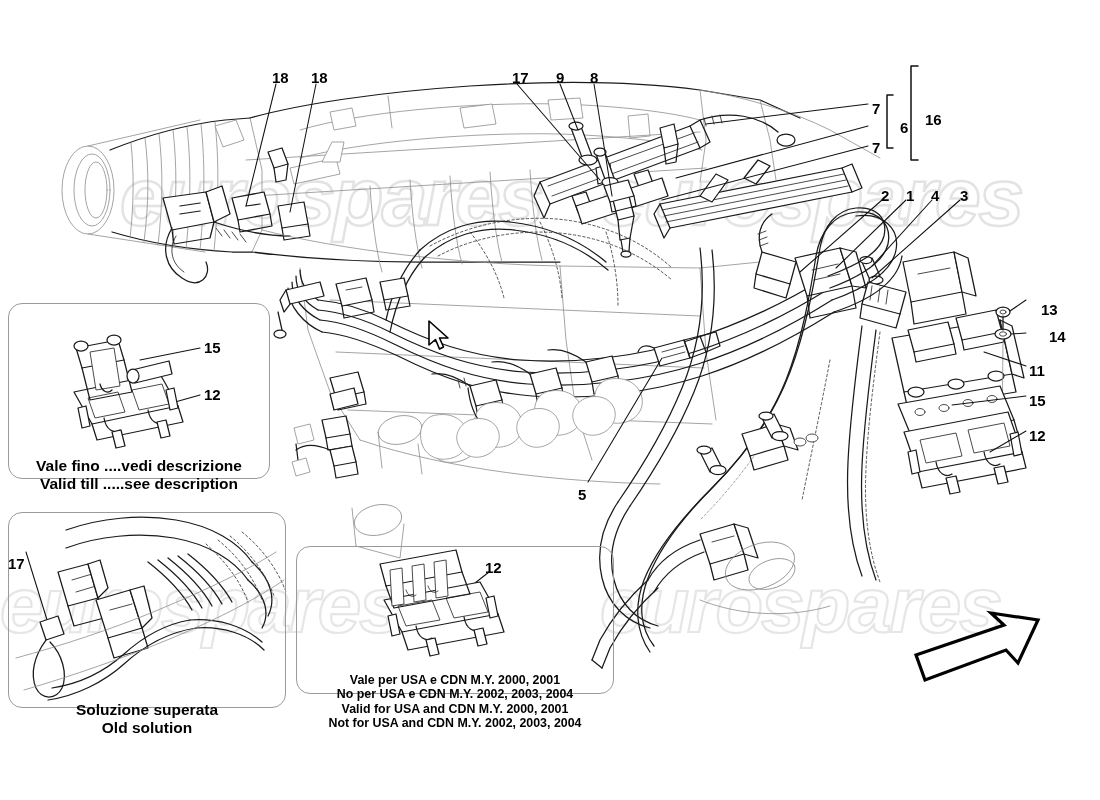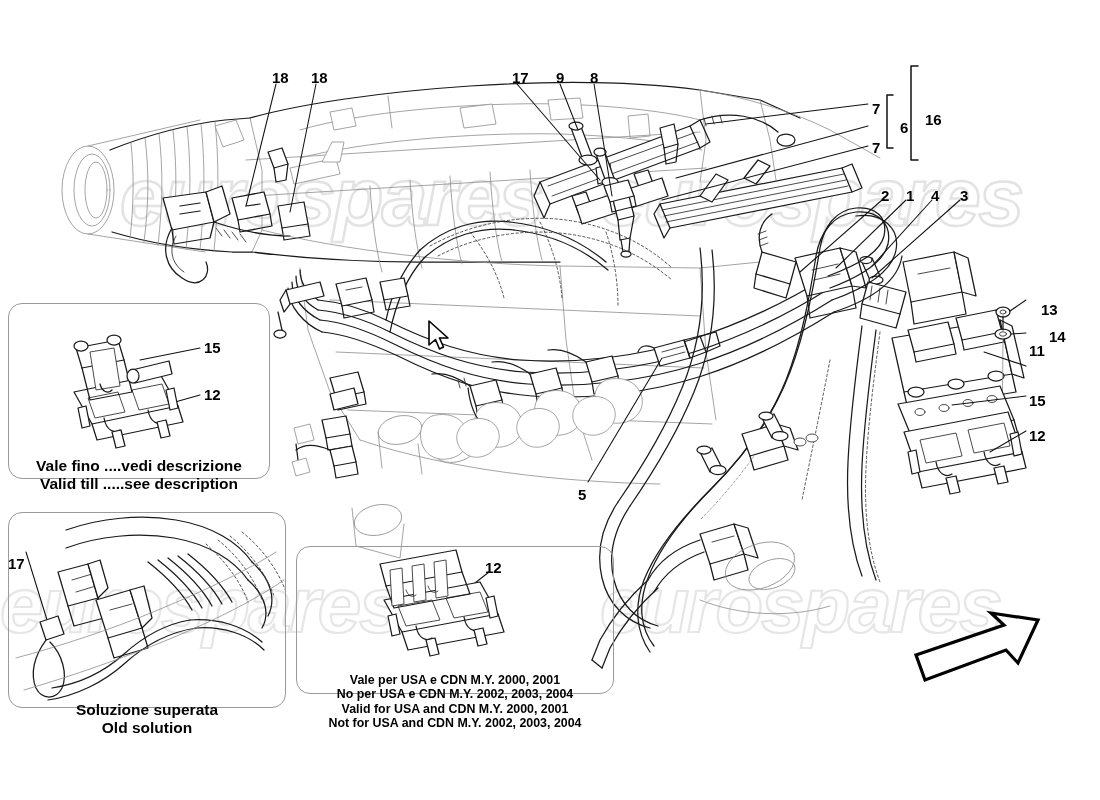--- a/index.html
+++ b/index.html
@@ -609,21 +609,21 @@
       <div class="callout" style="left: 872px; top: 101px;">7</div>
       <div class="callout" style="left: 900px; top: 120px;">6</div>
       <div class="callout" style="left: 872px; top: 140px;">7</div>
       <div class="callout" style="left: 925px; top: 112px;">16</div>
       <div class="callout" style="left: 881px; top: 188px;">2</div>
       <div class="callout" style="left: 906px; top: 188px;">1</div>
       <div class="callout" style="left: 931px; top: 188px;">4</div>
       <div class="callout" style="left: 960px; top: 188px;">3</div>
       <div class="callout" style="left: 1029px; top: 302px; margin-left: 12px;">13</div>
       <div class="callout" style="left: 1029px; top: 329px; margin-left: 20px;">14</div>
-      <div class="callout" style="left: 1029px; top: 343px;">11</div>
+      <div class="callout" style="left: 1029px; top: 363px;">11</div>
       <div class="callout" style="left: 1029px; top: 393px;">15</div>
       <div class="callout" style="left: 1029px; top: 428px;">12</div>
       <div class="callout" style="left: 578px; top: 487px;">5</div>
       <div class="callout" style="left: 204px; top: 340px;">15</div>
       <div class="callout" style="left: 204px; top: 387px;">12</div>
       <div class="callout" style="left: 8px; top: 540px; margin-top: 16px;">17</div>
       <div class="callout" style="left: 485px; top: 560px;">12</div>
     </div>
 
   <svg id="cursor" style="position: absolute; left: 427px; top: 320px;" width="26" height="34" viewBox="0 0 26 34">

